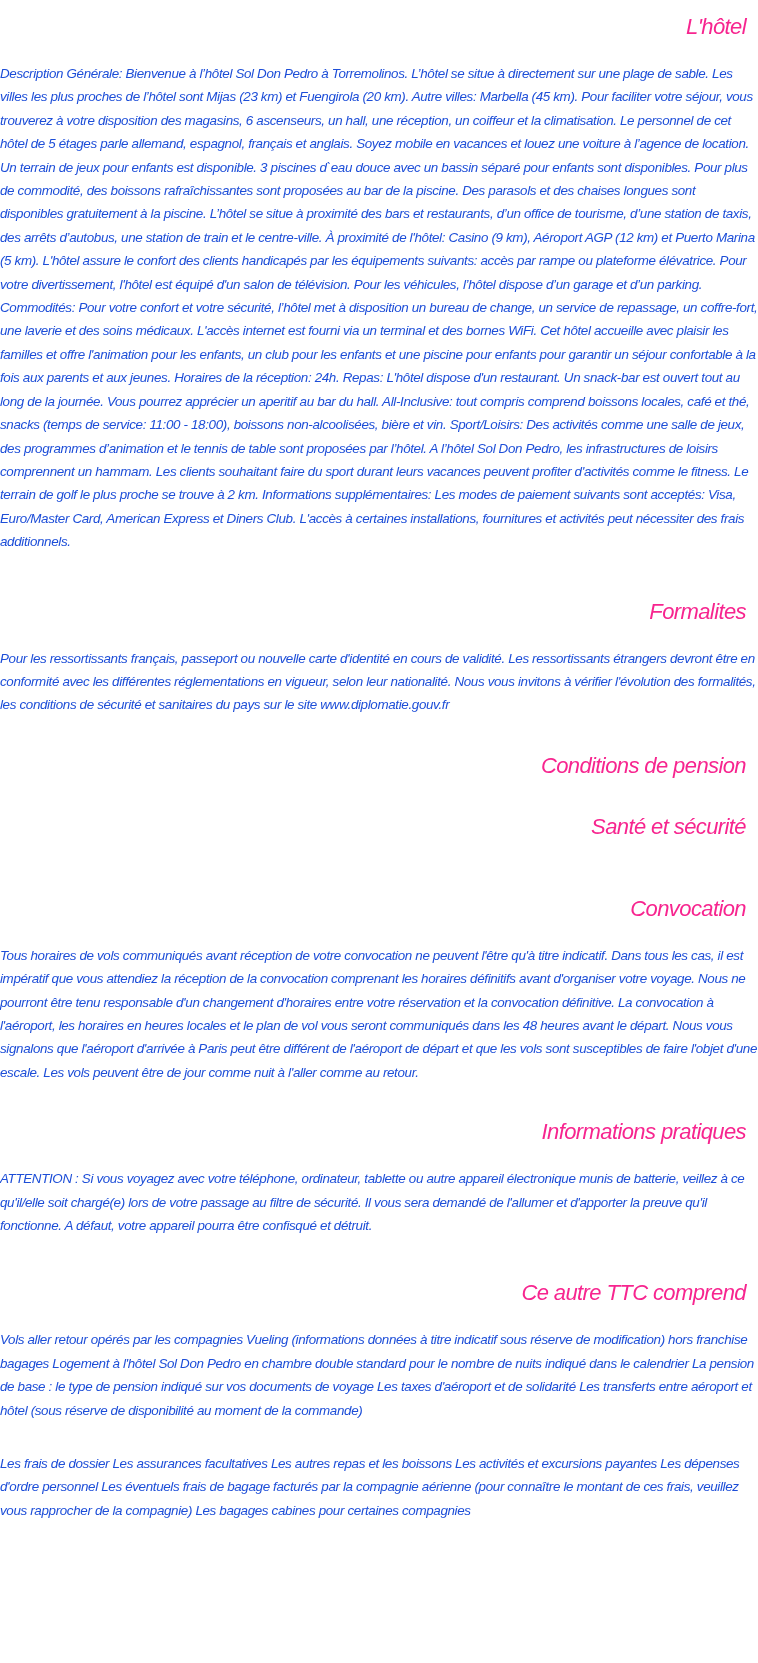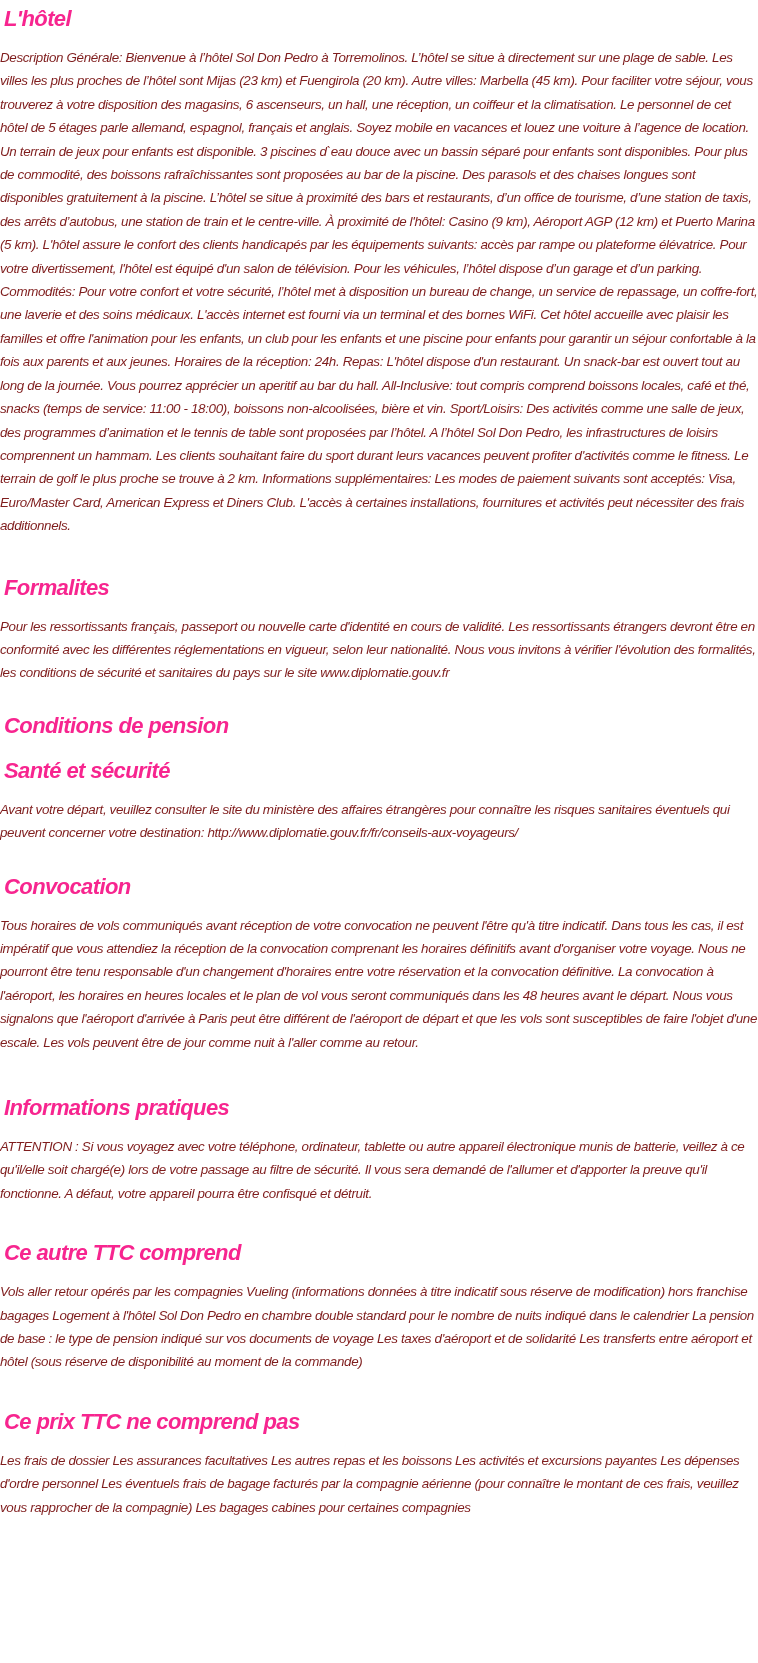--- a/index.html
+++ b/index.html
@@ -17,45 +17,46 @@
       padding: 0 0 0 0;
       width: 758px;
       box-sizing: border-box;
     }
     .section {
       margin: 0;
     }
     .section-title {
       font-family: "Liberation Sans", sans-serif;
       font-style: italic;
-      font-weight: bold;
+      font-weight: normal;
       color: #f7258f;
       font-size: 22px;
       letter-spacing: -0.6px;
       line-height: 28px;
       margin: 0 0 9px 0;
-      padding: 4px;
+      padding: 12px;
+      text-align: right;
     }
     .section-body {
       font-family: "Liberation Sans", sans-serif;
       font-style: italic;
-      color: #7f1d1d;
+      color: #1d4ed8;
       font-size: 13.4px;
       letter-spacing: -0.35px;
       line-height: 23.4px;
       margin: 0;
       padding: 0;
       text-align: left;
     }
     #s-hotel { padding-top: 1px; }
     #s-formalites { margin-top: 32px; }
     #s-pension { margin-top: 23px; }
     #s-sante { }
-    #s-convocation { margin-top: 24px; }
-    #s-infos { margin-top: 36px; }
+    #s-convocation { margin-top: 30px; }
+    #s-infos { margin-top: 22px; }
     #s-comprend { margin-top: 30px; }
     #s-ne-comprend { margin-top: 30px; }
   </style>
 </head>
 <body>
 
 <div class="page">
 
   <section class="section" id="s-hotel">
     <h2 class="section-title">L'hôtel</h2>
@@ -66,36 +67,34 @@
     <h2 class="section-title">Formalites</h2>
     <p class="section-body">Pour les ressortissants français, passeport ou nouvelle carte d'identité en cours de validité. Les ressortissants étrangers devront être en conformité avec les différentes réglementations en vigueur, selon leur nationalité. Nous vous invitons à vérifier l'évolution des formalités, les conditions de sécurité et sanitaires du pays sur le site www.diplomatie.gouv.fr</p>
   </section>
 
   <section class="section" id="s-pension">
     <h2 class="section-title">Conditions de pension</h2>
   </section>
 
   <section class="section" id="s-sante">
     <h2 class="section-title">Santé et sécurité</h2>
-    <p class="section-body">Avant votre départ, veuillez consulter le site du ministère des affaires étrangères pour connaître les risques sanitaires éventuels qui peuvent concerner votre destination: http://www.diplomatie.gouv.fr/fr/conseils-aux-voyageurs/</p>
   </section>
 
   <section class="section" id="s-convocation">
     <h2 class="section-title">Convocation</h2>
     <p class="section-body">Tous horaires de vols communiqués avant réception de votre convocation ne peuvent l'être qu'à titre indicatif. Dans tous les cas, il est impératif que vous attendiez la réception de la convocation comprenant les horaires définitifs avant d'organiser votre voyage. Nous ne pourront être tenu responsable d'un changement d'horaires entre votre réservation et la convocation définitive. La convocation à l'aéroport, les horaires en heures locales et le plan de vol vous seront communiqués dans les 48 heures avant le départ. Nous vous signalons que l'aéroport d'arrivée à Paris peut être différent de l'aéroport de départ et que les vols sont susceptibles de faire l'objet d'une escale. Les vols peuvent être de jour comme nuit à l'aller comme au retour.</p>
   </section>
 
   <section class="section" id="s-infos">
     <h2 class="section-title">Informations pratiques</h2>
     <p class="section-body">ATTENTION : Si vous voyagez avec votre téléphone, ordinateur, tablette ou autre appareil électronique munis de batterie, veillez à ce qu'il/elle soit chargé(e) lors de votre passage au filtre de sécurité. Il vous sera demandé de l'allumer et d'apporter la preuve qu'il fonctionne. A défaut, votre appareil pourra être confisqué et détruit.</p>
   </section>
 
   <section class="section" id="s-comprend">
     <h2 class="section-title">Ce autre TTC comprend</h2>
     <p class="section-body">Vols aller retour opérés par les compagnies Vueling (informations données à titre indicatif sous réserve de modification) hors franchise bagages Logement à l'hôtel Sol Don Pedro en chambre double standard pour le nombre de nuits indiqué dans le calendrier La pension de base : le type de pension indiqué sur vos documents de voyage Les taxes d'aéroport et de solidarité Les transferts entre aéroport et hôtel (sous réserve de disponibilité au moment de la commande)</p>
   </section>
 
   <section class="section" id="s-ne-comprend">
-    <h2 class="section-title">Ce prix TTC ne comprend pas</h2>
     <p class="section-body">Les frais de dossier Les assurances facultatives Les autres repas et les boissons Les activités et excursions payantes Les dépenses d'ordre personnel Les éventuels frais de bagage facturés par la compagnie aérienne (pour connaître le montant de ces frais, veuillez vous rapprocher de la compagnie) Les bagages cabines pour certaines compagnies</p>
   </section>
 
 </div>
 
 </body></html>

